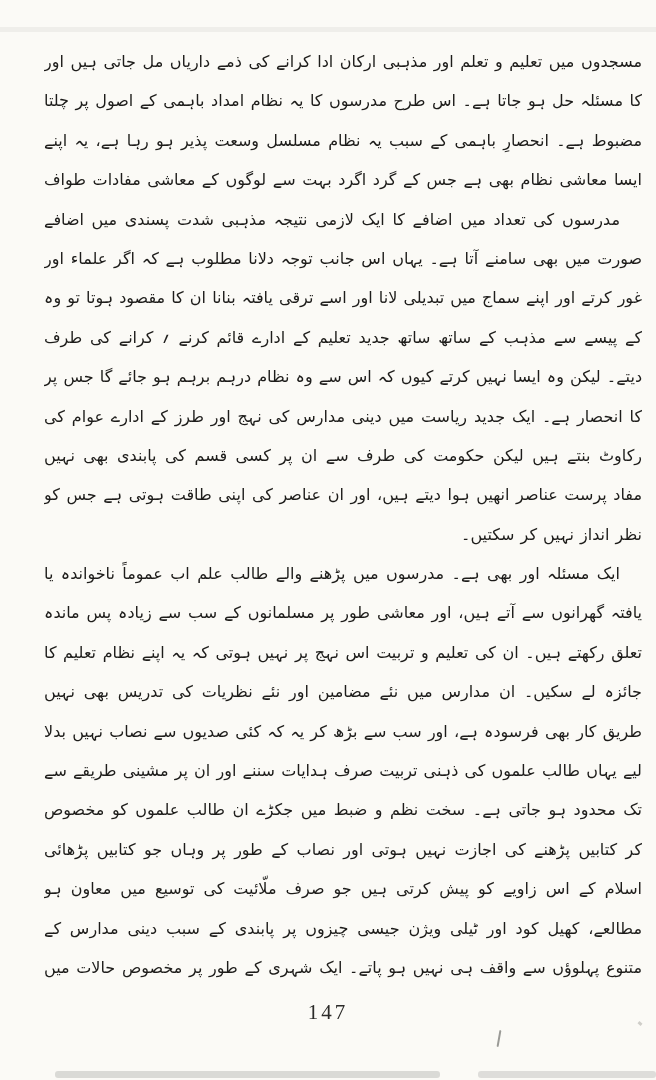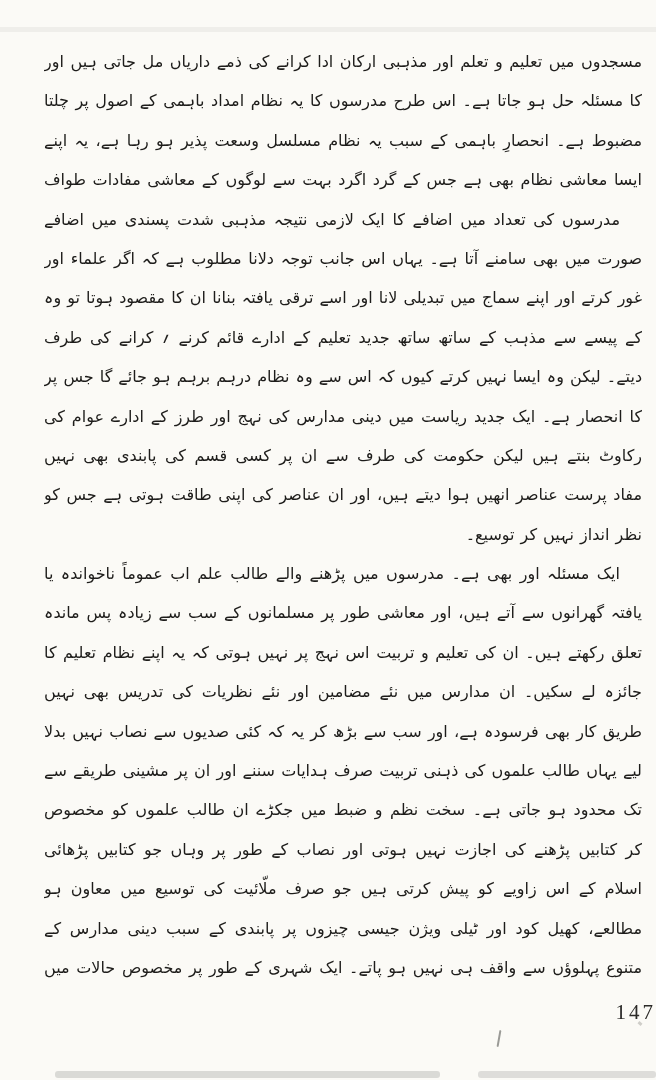--- a/index.html
+++ b/index.html
@@ -70,21 +70,21 @@
     text-align: justify;
     text-align-last: justify;
     word-spacing: 1px;
   }
   .para.indent .line:first-child { padding-right: 22px; }
   .line.short { text-align-last: right; }
   
   .page-number {
     position: absolute;
     top: 1000px; left: 0; right: 0;
-    text-align: right;
+    text-align: center;
     font-family: "Liberation Serif", serif;
     font-size: 21px;
     letter-spacing: 3px;
     color: #2b2a28;
   }
 </style>
 </head>
 <body>
 
 <div class="scan-page">
@@ -100,21 +100,21 @@
       </div>
       <div class="para indent">
         <div class="line">مدرسوں کی تعداد میں اضافے کا ایک لازمی نتیجہ مذہبی شدت پسندی میں اضافے کی</div>
         <div class="line">صورت میں بھی سامنے آتا ہے۔ یہاں اس جانب توجہ دلانا مطلوب ہے کہ اگر علماء اور مسلم رہنما</div>
         <div class="line">غور کرتے اور اپنے سماج میں تبدیلی لانا اور اسے ترقی یافتہ بنانا ان کا مقصود ہوتا تو وہ زکوٰہ اور وقف</div>
         <div class="line">کے پیسے سے مذہب کے ساتھ ساتھ جدید تعلیم کے ادارے قائم کرنے ؍ کرانے کی طرف بھی توجہ</div>
         <div class="line">دیتے۔ لیکن وہ ایسا نہیں کرتے کیوں کہ اس سے وہ نظام درہم برہم ہو جائے گا جس پر ان کی اپنی بقا</div>
         <div class="line">کا انحصار ہے۔ ایک جدید ریاست میں دینی مدارس کی نہج اور طرز کے ادارے عوام کی ترقی میں</div>
         <div class="line">رکاوٹ بنتے ہیں لیکن حکومت کی طرف سے ان پر کسی قسم کی پابندی بھی نہیں لگائی جا سکتی۔ ویسے بھی</div>
         <div class="line">مفاد پرست عناصر انھیں ہوا دیتے ہیں، اور ان عناصر کی اپنی طاقت ہوتی ہے جس کو سیاسی جماعتیں</div>
-        <div class="line short">نظر انداز نہیں کر توسیع۔</div>
+        <div class="line short">نظر انداز نہیں کر سکتیں۔</div>
       </div>
       <div class="para indent">
         <div class="line">ایک مسئلہ اور بھی ہے۔ مدرسوں میں پڑھنے والے طالب علم اب عموماً ناخواندہ یا معمولی تعلیم</div>
         <div class="line">یافتہ گھرانوں سے آتے ہیں، اور معاشی طور پر مسلمانوں کے سب سے زیادہ پس ماندہ طبقے سے</div>
         <div class="line">تعلق رکھتے ہیں۔ ان کی تعلیم و تربیت اس نہج پر نہیں ہوتی کہ یہ اپنے نظام تعلیم کا از خود تنقیدی</div>
         <div class="line">جائزہ لے سکیں۔ ان مدارس میں نئے مضامین اور نئے نظریات کی تدریس بھی نہیں ہوتی، تعلیم کا</div>
         <div class="line">طریق کار بھی فرسودہ ہے، اور سب سے بڑھ کر یہ کہ کئی صدیوں سے نصاب نہیں بدلا گیا ہے، اس</div>
         <div class="line">لیے یہاں طالب علموں کی ذہنی تربیت صرف ہدایات سننے اور ان پر مشینی طریقے سے عمل کرنے</div>
         <div class="line">تک محدود ہو جاتی ہے۔ سخت نظم و ضبط میں جکڑے ان طالب علموں کو مخصوص موضوعات سے ہٹ</div>
         <div class="line">کر کتابیں پڑھنے کی اجازت نہیں ہوتی اور نصاب کے طور پر وہاں جو کتابیں پڑھائی جاتی ہیں وہ</div>

